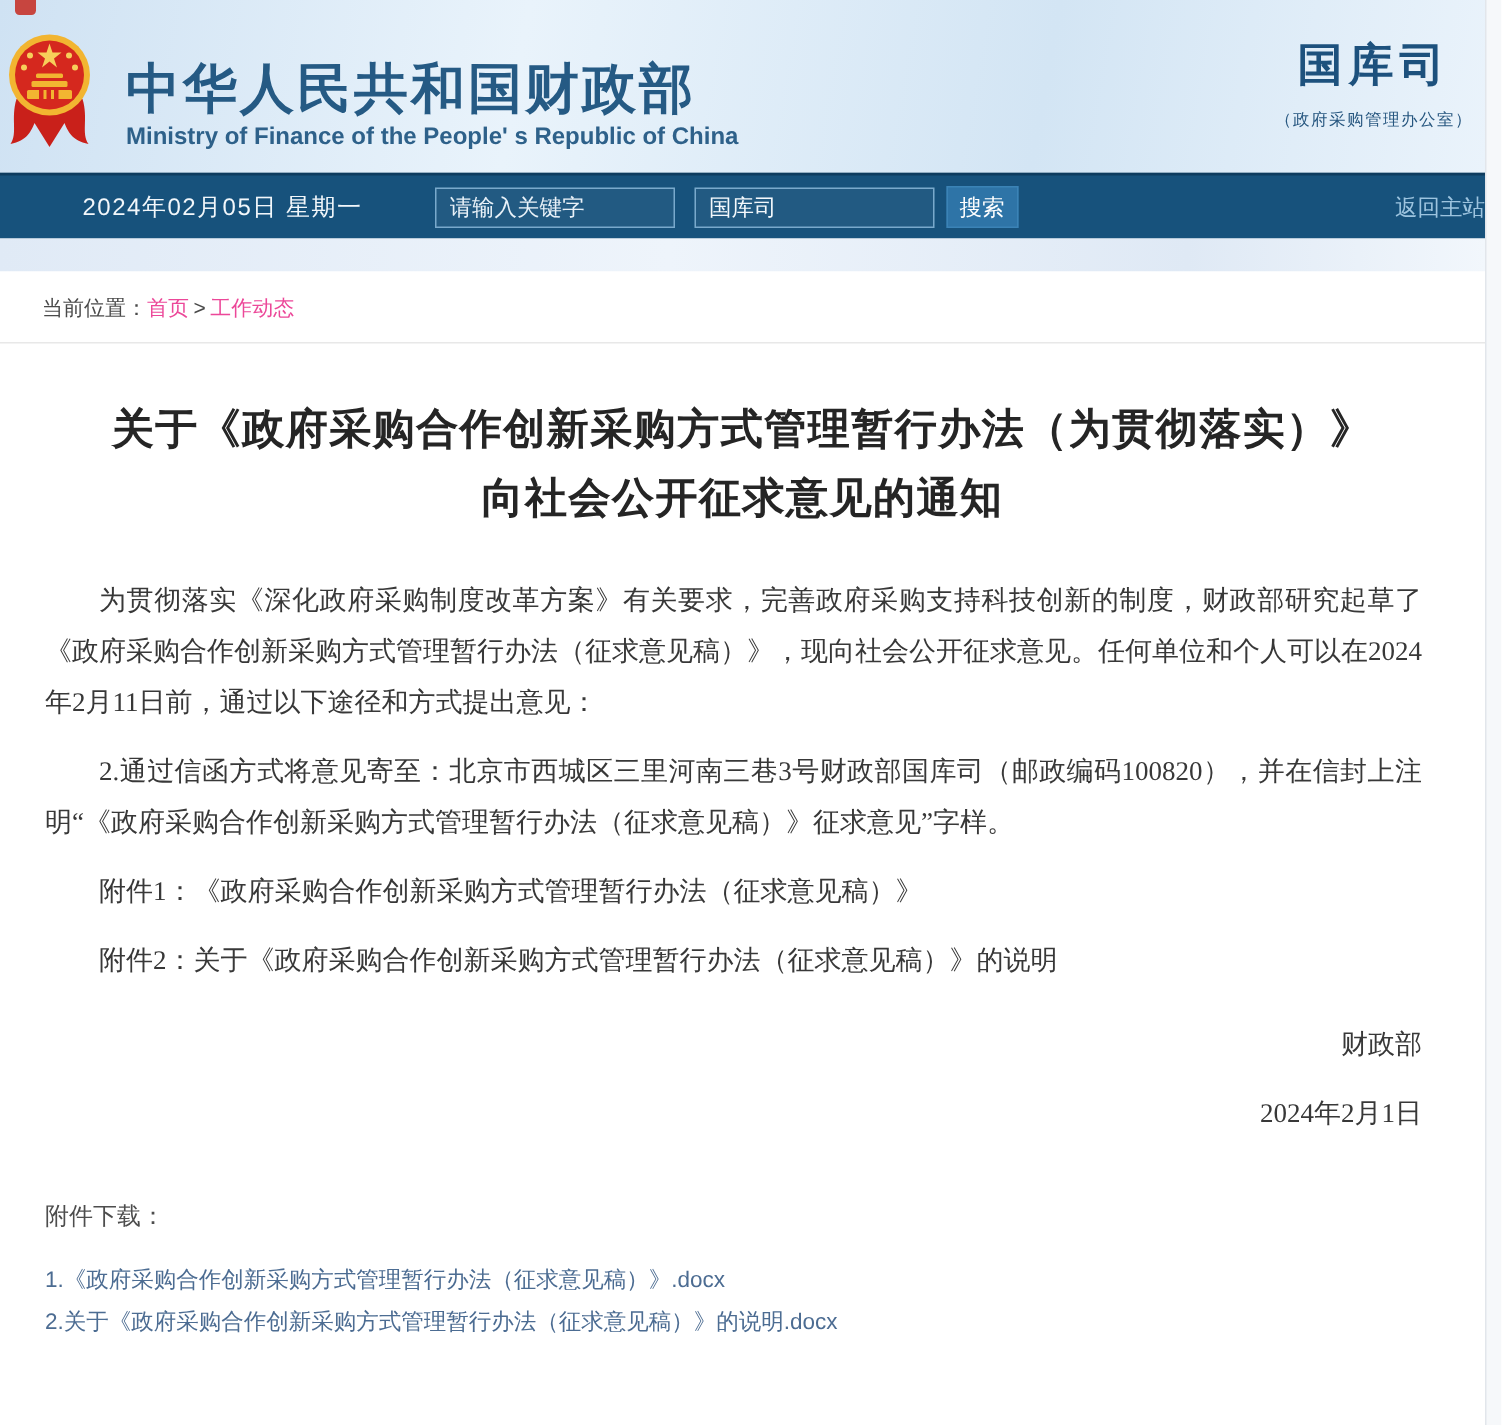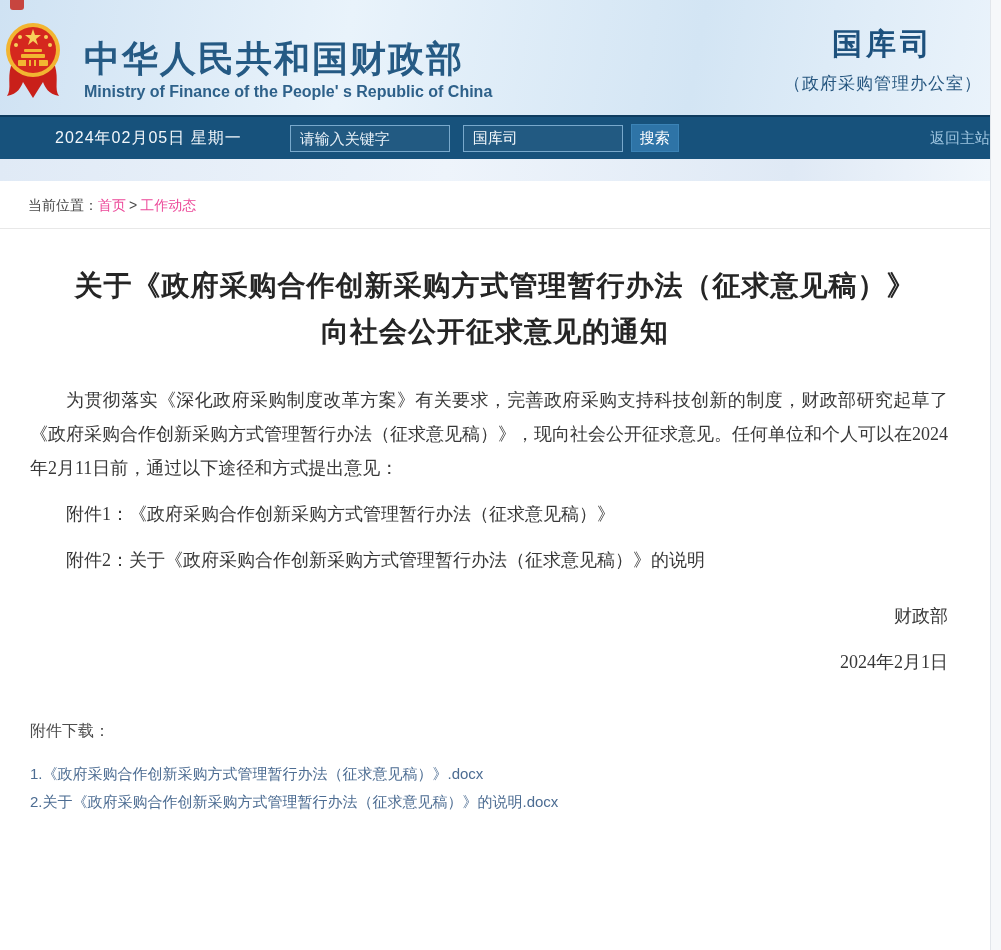--- a/index.html
+++ b/index.html
@@ -32,21 +32,21 @@
   .brand-cn {
     font-size:36px; font-weight:bold; color:#255a84; letter-spacing:2px; line-height:42px;
   }
   .brand-en {
     font-size:16px; font-weight:bold; color:#2e618a; margin-top:3px; letter-spacing:0px;
   }
   .dept {
     position:absolute; right:8px; top:24px; text-align:center;
   }
   .dept-name { font-size:30px; font-weight:bold; color:#1d517d; letter-spacing:4px; line-height:40px; }
-  .dept-sub  { font-size:17px; color:#26567f; margin-top:8px; letter-spacing:1px; }
+  .dept-sub  { font-size:11px; color:#26567f; margin-top:8px; letter-spacing:1px; }
 
   
   .topnav {
     height:44px; width:100%; background:#17527c; border-top:2px solid #0e3c5f;
     display:flex; align-items:center;
   }
   .nav-date { color:#f2f7fb; font-size:16px; margin-left:55px; letter-spacing:1px; }
   .nav-input {
     height:27px; width:160px; background:rgba(255,255,255,0.05);
     border:1px solid #79a9cc; color:#f4f9fd; font-size:15px; padding:0 9px;
@@ -150,24 +150,25 @@
 
   <div class="subband"></div>
 
   <div class="breadcrumb">
     <span>当前位置：</span><a>首页</a><span class="sep">&gt;</span><a>工作动态</a>
   </div>
   <div class="rule"></div>
 
   <main class="article">
     <h1 class="title">
-      <span class="tl">关于《政府采购合作创新采购方式管理暂行办法（征求意见稿）》</span>
+      <span class="tl">关于《政府采购合作创新采购方式管理暂行办法（为贯彻落实）》</span>
       <span class="tl">向社会公开征求意见的通知</span>
     </h1>
     <p class="para">为贯彻落实《深化政府采购制度改革方案》有关要求，完善政府采购支持科技创新的制度，财政部研究起草了《政府采购合作创新采购方式管理暂行办法（征求意见稿）》，现向社会公开征求意见。任何单位和个人可以在2024年2月11日前，通过以下途径和方式提出意见：</p>
+    <p class="para">2.通过信函方式将意见寄至：北京市西城区三里河南三巷3号财政部国库司（邮政编码100820），并在信封上注明“《政府采购合作创新采购方式管理暂行办法（征求意见稿）》征求意见”字样。</p>
     <p class="para">附件1：《政府采购合作创新采购方式管理暂行办法（征求意见稿）》</p>
     <p class="para">附件2：关于《政府采购合作创新采购方式管理暂行办法（征求意见稿）》的说明</p>
     <p class="sign org">财政部</p>
     <p class="sign date">2024年2月1日</p>
   </main>
 
   <section class="downloads">
     <div class="dl-label">附件下载：</div>
     <a class="dl-link">1.《政府采购合作创新采购方式管理暂行办法（征求意见稿）》.docx</a>
     <a class="dl-link">2.关于《政府采购合作创新采购方式管理暂行办法（征求意见稿）》的说明.docx</a>

